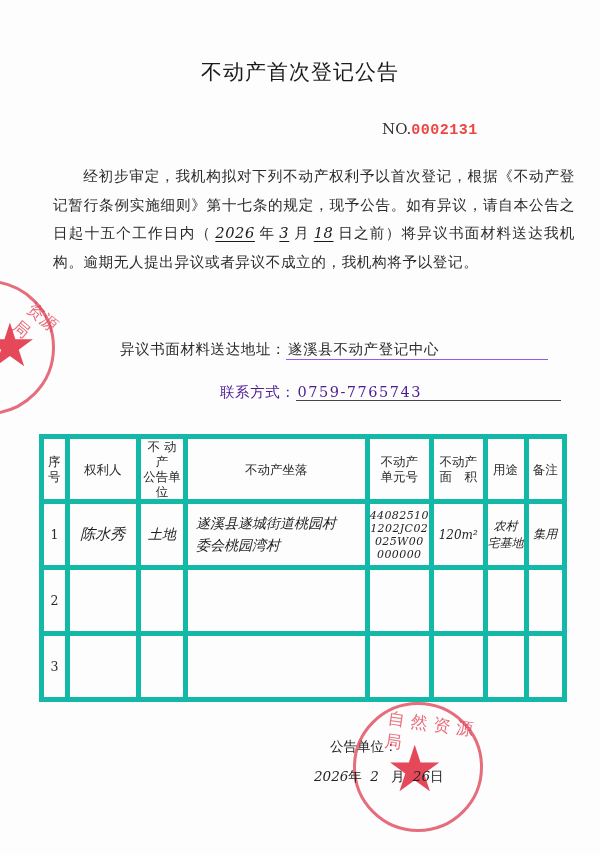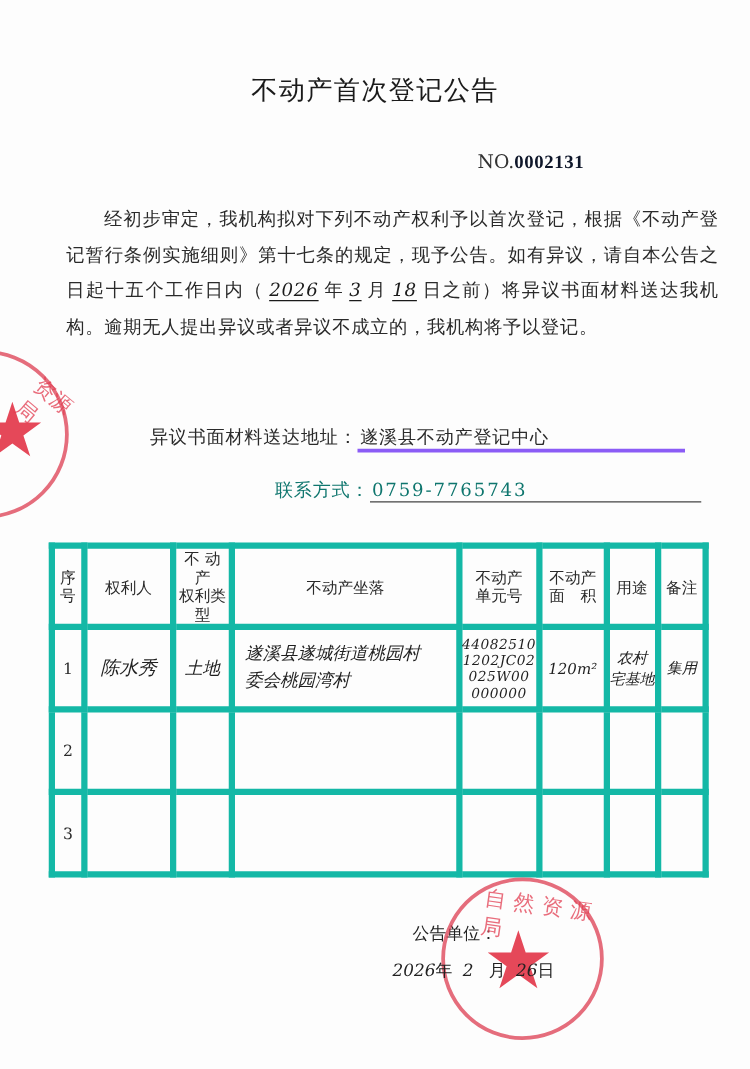--- a/index.html
+++ b/index.html
@@ -7,33 +7,33 @@
   body { position: relative; font-family: "DejaVu Sans", sans-serif; color: #222; }
 
   .title {
     position: absolute; left: 0; top: 58px; width: 600px; text-align: center;
     font-size: 21px; letter-spacing: 1px; color: #1a1a1a;
   }
   .serial {
     position: absolute; left: 382px; top: 120px; font-size: 15px;
     font-family: "DejaVu Serif", serif; color: #333;
   }
-  .serial .num { color: #0f172a; font-family: Liberation Serif, serif; font-weight: bold; letter-spacing: 0.5px; }
+  .serial .num { color: #ef4444; font-family: Liberation Mono, monospace; font-weight: bold; letter-spacing: 0.5px; }
 
   .para {
     position: absolute; left: 53px; top: 162px; width: 522px;
     font-size: 14.6px; line-height: 28.5px; color: #2a2a2a; letter-spacing: 0.6px;
     text-align: justify;
   }
   .para .indent { display: inline-block; width: 30px; }
   .hand { font-family: "DejaVu Serif", serif; font-style: italic; color: #1a1a1a; text-decoration: underline; text-underline-offset: 3px; padding: 0 4px; }
 
   .addr-row { position: absolute; left: 120px; top: 340px; font-size: 14.5px; color: #2a2a2a; letter-spacing: 0.6px; }
-  .addr-row .val { display: inline-block; width: 262px; border-bottom: 3px solid #8b5cf6; padding-left: 2px; }
-  .contact-row { position: absolute; left: 220px; top: 383px; font-size: 14.5px; color: #0f766e; letter-spacing: 0.6px; }
+  .addr-row .val { display: inline-block; width: 262px; border-bottom: 1px solid #8b5cf6; padding-left: 2px; }
+  .contact-row { position: absolute; left: 220px; top: 383px; font-size: 14.5px; color: #4c1d95; letter-spacing: 0.6px; }
   .contact-row .val { display: inline-block; width: 265px; border-bottom: 1px solid #444; font-family: "DejaVu Serif", serif; letter-spacing: 1.5px; padding-left: 2px; }
 
   table.reg {
     position: absolute; left: 39px; top: 434px; width: 528px; border-collapse: collapse;
     font-size: 12.5px; color: #2a2a2a;
   }
   table.reg td, table.reg th { border: 5px solid #14b8a6; text-align: center; vertical-align: middle; font-weight: normal; }
   table.reg th { height: 52px; line-height: 15px; }
   table.reg tr.r1 td { height: 66px; }
   table.reg tr.r2 td, table.reg tr.r3 td { height: 66px; }
@@ -84,21 +84,21 @@
       <col style="width:54px">
       <col style="width:42px">
       <col style="width:39px">
   </colgroup>
   <tbody>
       <tr>
     <th>序号</th>
     <th>权利人</th>
     <th>
       <div>不 动 产</div>
-      <div>权利类型</div>
+      <div>公告单位</div>
     </th>
     <th>不动产坐落</th>
     <th>
       <div>不动产</div>
       <div>单元号</div>
     </th>
     <th>
       <div>不动产</div>
       <div>面　积</div>
     </th>

